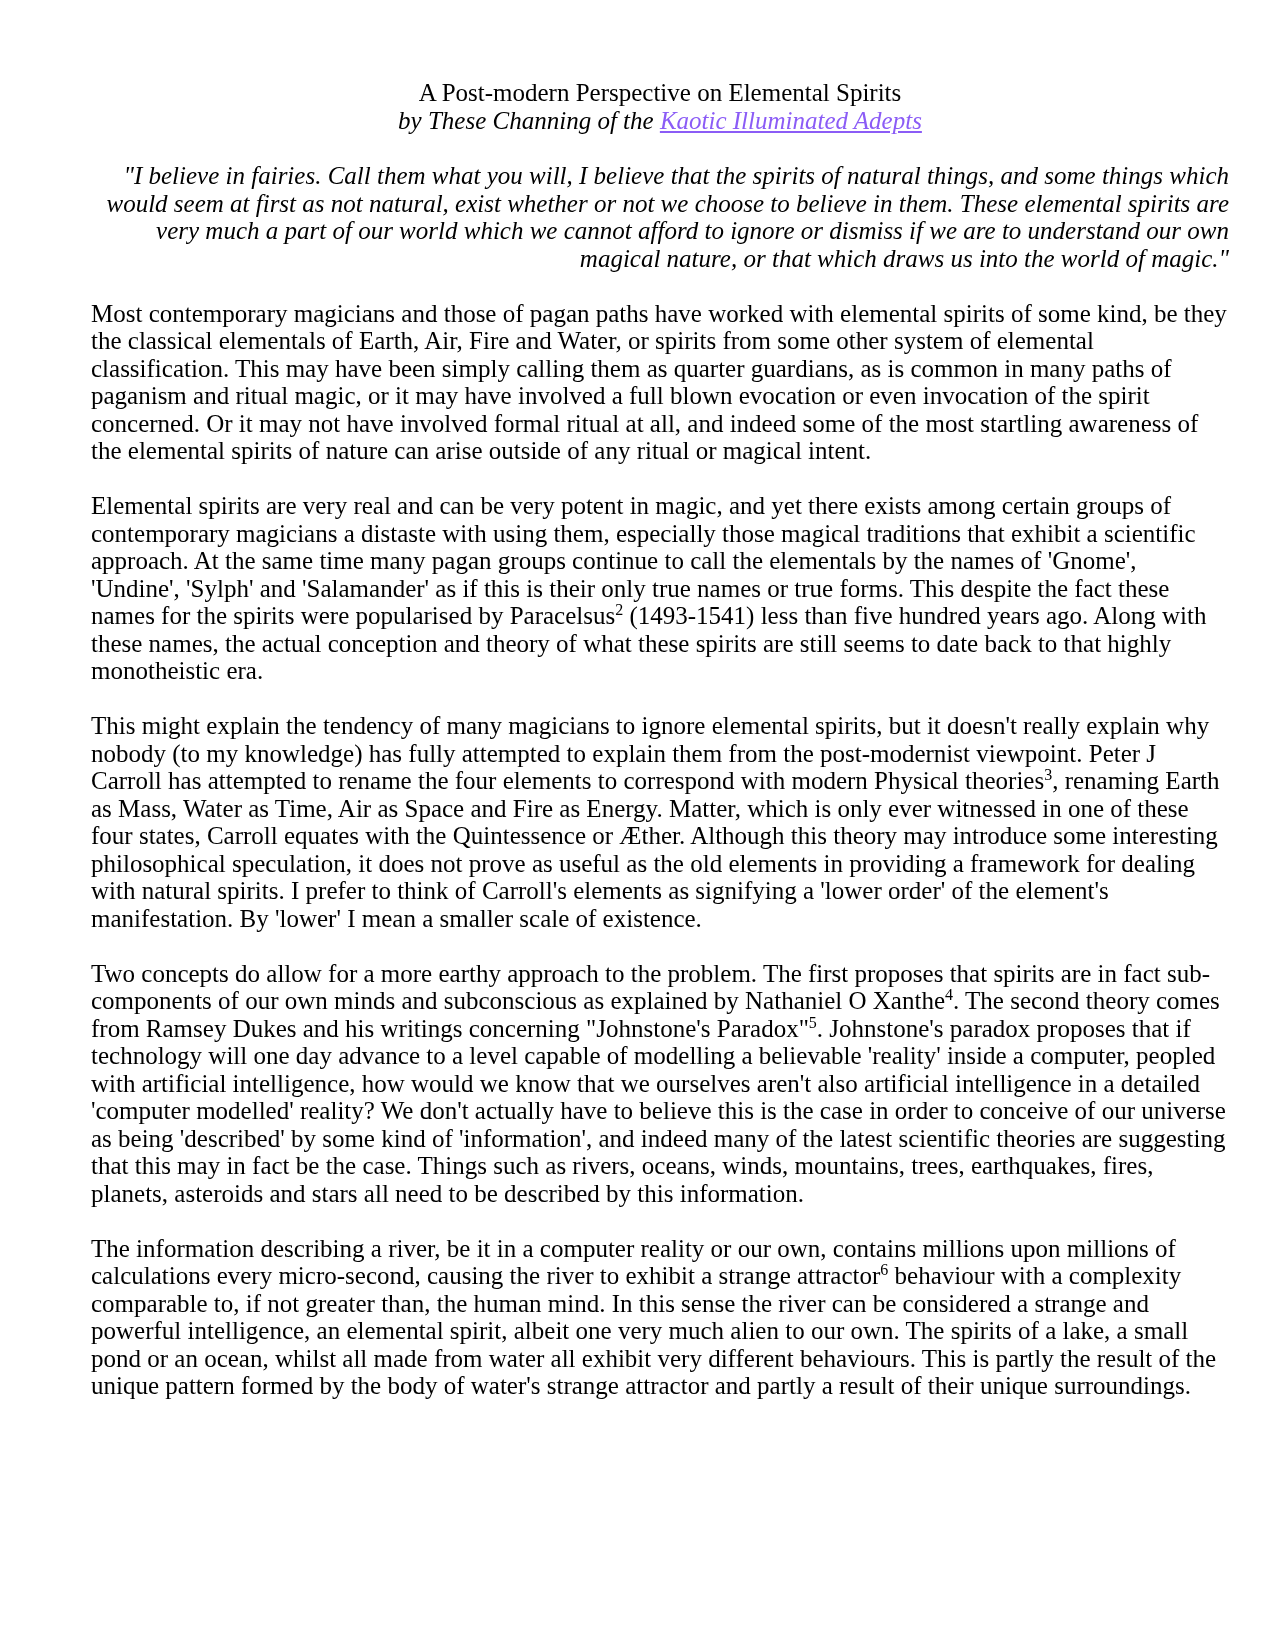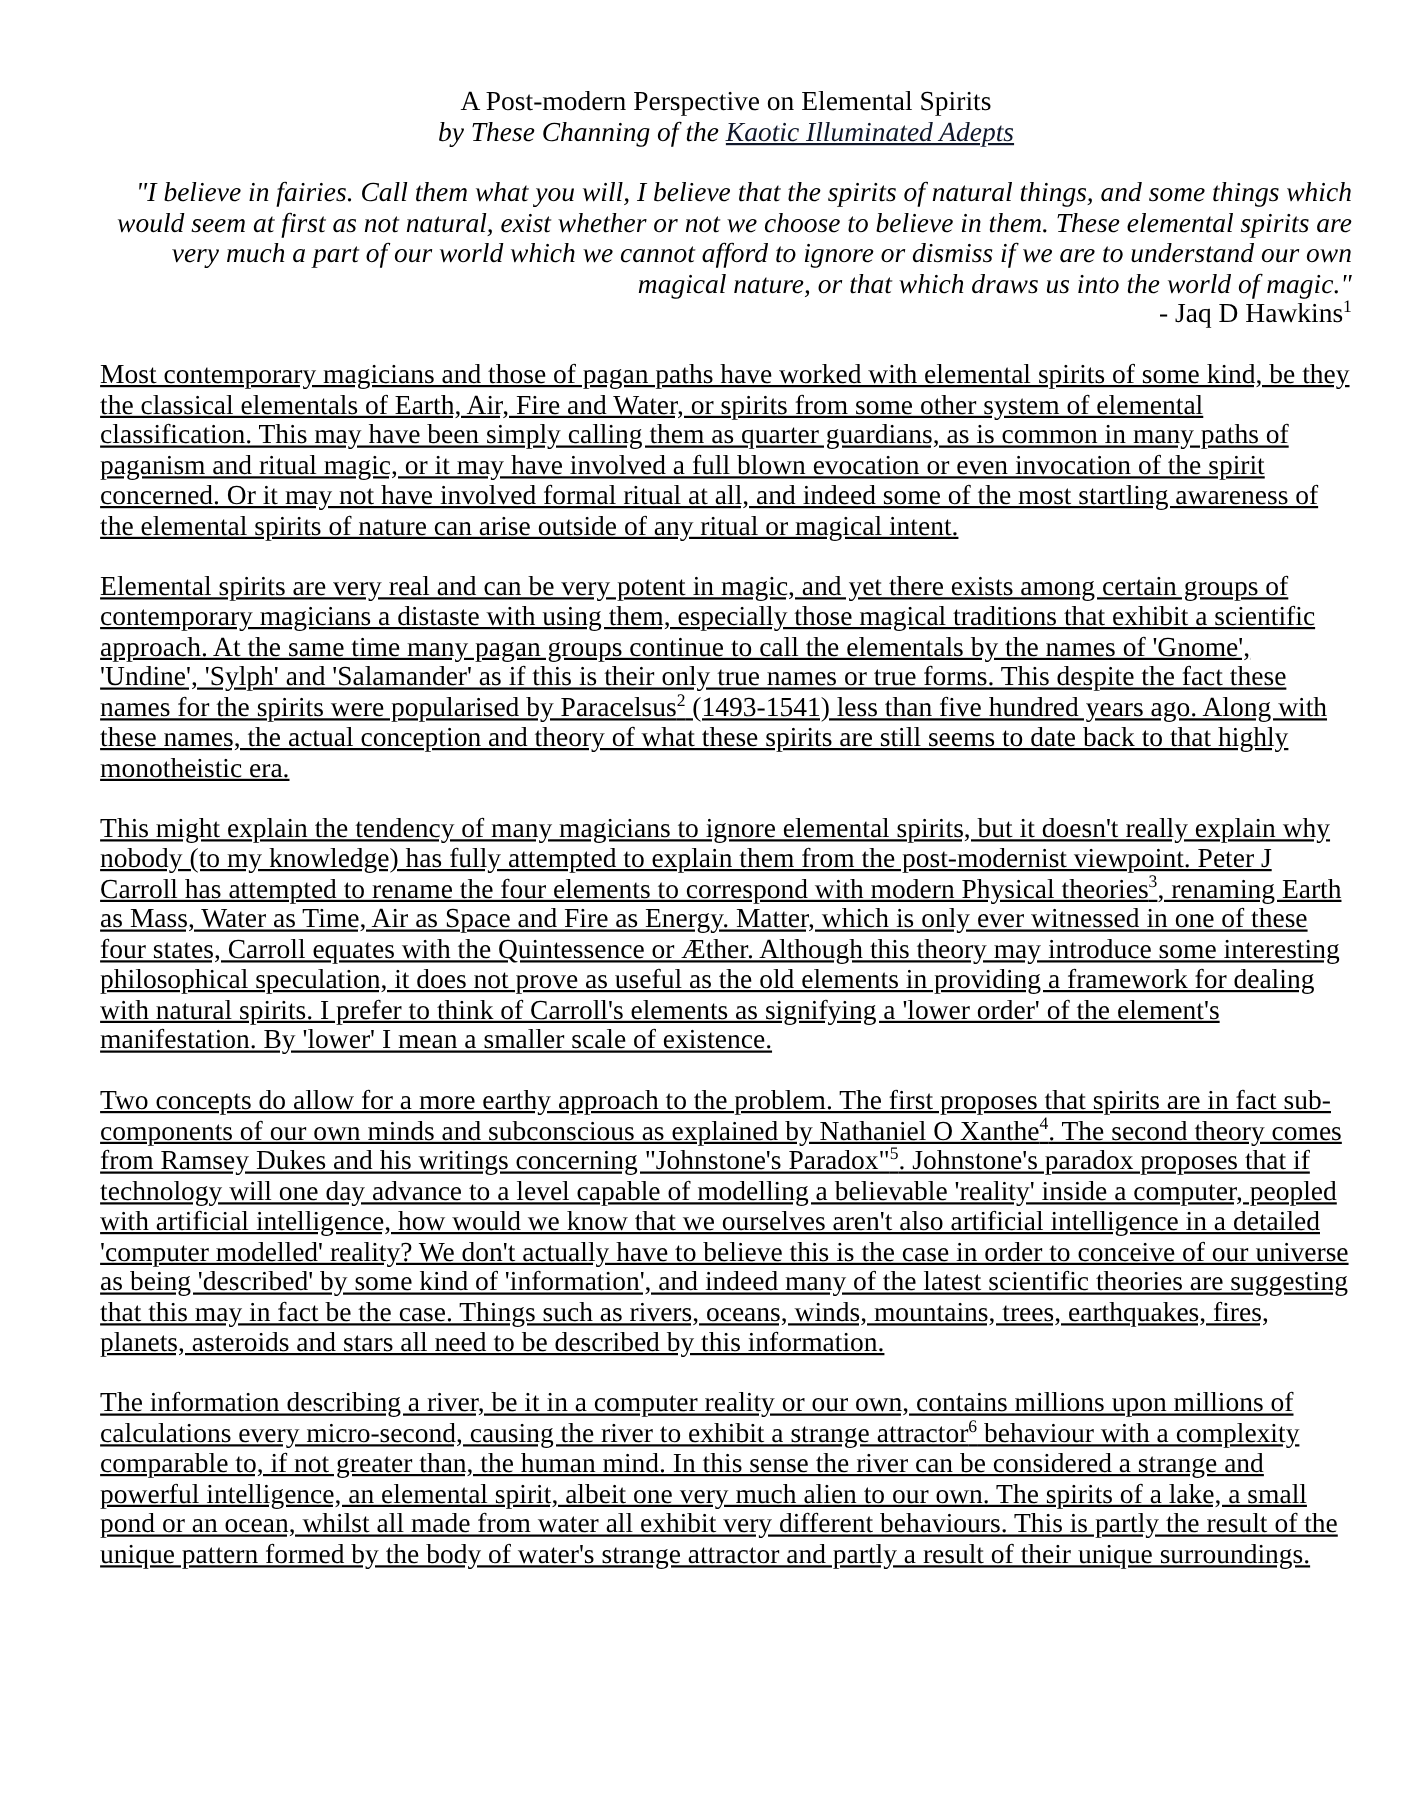--- a/index.html
+++ b/index.html
@@ -13,40 +13,39 @@
   .page {
     box-sizing: border-box;
     width: 1275px; height: 1650px;
     padding: 79px 46px 0 91px;
     overflow: hidden;
     background: #ffffff;
   }
   .header { text-align: center; margin: 0 0 28px 0; }
   .article-title { font-size: 25px; font-weight: normal; margin: 0; line-height: 27.5px; }
   .byline { font-style: italic; }
-  .byline a { color: #0f172a; text-decoration: underline; cursor: pointer; }
+  .byline a { color: #8b5cf6; text-decoration: underline; cursor: pointer; }
   .epigraph { font-style: italic; text-align: right; margin: 0; }
   .attribution { font-style: normal; text-align: right; margin: 0; }
-  p.body-par { margin: 27.5px 0; text-align: left; text-decoration: underline; }
+  p.body-par { margin: 27.5px 0; text-align: left; }
   sup.fn { font-size: 16px; line-height: 0; vertical-align: super; }
 </style>
 </head>
 <body>
 
 <div class="page">
 
   <div class="header">
     <h1 class="article-title">A Post-modern Perspective on Elemental Spirits</h1>
     <div class="byline">
       <span>by These Channing of the </span><a href="#">Kaotic Illuminated Adepts</a>
     </div>
   </div>
 
   <div class="epigraph">"I believe in fairies. Call them what you will, I believe that the spirits of natural things, and some things which would seem at first as not natural, exist whether or not we choose to believe in them. These elemental spirits are very much a part of our world which we cannot afford to ignore or dismiss if we are to understand our own magical nature, or that which draws us into the world of magic."</div>
-  <div class="attribution">- Jaq D Hawkins<sup class="fn">1</sup></div>
 
   <p class="body-par">Most contemporary magicians and those of pagan paths have worked with elemental spirits of some kind, be they the classical elementals of Earth, Air, Fire and Water, or spirits from some other system of elemental classification. This may have been simply calling them as quarter guardians, as is common in many paths of paganism and ritual magic, or it may have involved a full blown evocation or even invocation of the spirit concerned. Or it may not have involved formal ritual at all, and indeed some of the most startling awareness of the elemental spirits of nature can arise outside of any ritual or magical intent.</p>
   <p class="body-par">Elemental spirits are very real and can be very potent in magic, and yet there exists among certain groups of contemporary magicians a distaste with using them, especially those magical traditions that exhibit a scientific approach. At the same time many pagan groups continue to call the elementals by the names of 'Gnome', 'Undine', 'Sylph' and 'Salamander' as if this is their only true names or true forms. This despite the fact these names for the spirits were popularised by Paracelsus<sup class="fn">2</sup> (1493-1541) less than five hundred years ago. Along with these names, the actual conception and theory of what these spirits are still seems to date back to that highly monotheistic era.</p>
   <p class="body-par">This might explain the tendency of many magicians to ignore elemental spirits, but it doesn't really explain why nobody (to my knowledge) has fully attempted to explain them from the post-modernist viewpoint. Peter J Carroll has attempted to rename the four elements to correspond with modern Physical theories<sup class="fn">3</sup>, renaming Earth as Mass, Water as Time, Air as Space and Fire as Energy. Matter, which is only ever witnessed in one of these four states, Carroll equates with the Quintessence or Æther. Although this theory may introduce some interesting philosophical speculation, it does not prove as useful as the old elements in providing a framework for dealing with natural spirits. I prefer to think of Carroll's elements as signifying a 'lower order' of the element's manifestation. By 'lower' I mean a smaller scale of existence.</p>
   <p class="body-par">Two concepts do allow for a more earthy approach to the problem. The first proposes that spirits are in fact sub-components of our own minds and subconscious as explained by Nathaniel O Xanthe<sup class="fn">4</sup>. The second theory comes from Ramsey Dukes and his writings concerning "Johnstone's Paradox"<sup class="fn">5</sup>. Johnstone's paradox proposes that if technology will one day advance to a level capable of modelling a believable 'reality' inside a computer, peopled with artificial intelligence, how would we know that we ourselves aren't also artificial intelligence in a detailed 'computer modelled' reality? We don't actually have to believe this is the case in order to conceive of our universe as being 'described' by some kind of 'information', and indeed many of the latest scientific theories are suggesting that this may in fact be the case. Things such as rivers, oceans, winds, mountains, trees, earthquakes, fires, planets, asteroids and stars all need to be described by this information.</p>
   <p class="body-par">The information describing a river, be it in a computer reality or our own, contains millions upon millions of calculations every micro-second, causing the river to exhibit a strange attractor<sup class="fn">6</sup> behaviour with a complexity comparable to, if not greater than, the human mind. In this sense the river can be considered a strange and powerful intelligence, an elemental spirit, albeit one very much alien to our own. The spirits of a lake, a small pond or an ocean, whilst all made from water all exhibit very different behaviours. This is partly the result of the unique pattern formed by the body of water's strange attractor and partly a result of their unique surroundings.</p>
 
 </div>
 
 </body></html>

